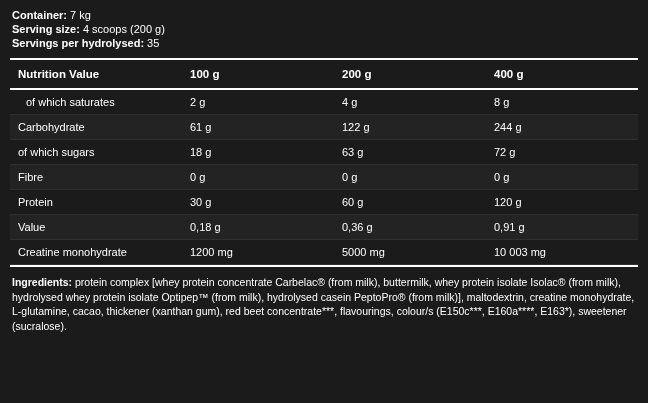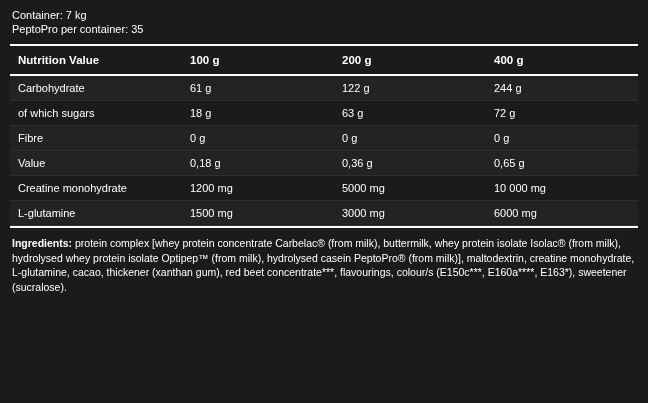--- a/index.html
+++ b/index.html
@@ -23,21 +23,21 @@
     position: relative;
   }
   .header-block {
     padding: 8px 12px 6px 12px;
     font-size: 11px;
     line-height: 14px;
   }
   .header-line {
     white-space: nowrap;
   }
-  .header-line b { font-weight: normal; }
+  .header-line b { font-weight: bold; }
 
   .rule {
     height: 2px;
     background: #ffffff;
     margin: 2px 10px 0 10px;
   }
 
   table.nutrition {
     width: 628px;
     margin: 0 10px;
@@ -82,21 +82,25 @@
 <body>
 
 <div class="panel">
 
   <div class="header-block">
     <div class="header-line">
       <b>Container:</b>
       <span>7 kg</span>
     </div>
     <div class="header-line">
-      <b>PeptoPro per container:</b>
+      <b>Serving size:</b>
+      <span>4 scoops (200 g)</span>
+    </div>
+    <div class="header-line">
+      <b>Servings per hydrolysed:</b>
       <span>35</span>
     </div>
   </div>
 
   <div class="rule"></div>
 
   <table class="nutrition">
     <colgroup>
       <col class="c0">
         <col class="c1">
@@ -105,55 +109,61 @@
     </colgroup>
     <thead>
       <tr>
         <th>Nutrition Value</th>
         <th>100 g</th>
         <th>200 g</th>
         <th>400 g</th>
       </tr>
     </thead>
     <tbody>
+      <tr>
+        <td class="indent">of which saturates</td>
+        <td>2 g</td>
+        <td>4 g</td>
+        <td>8 g</td>
+      </tr>
       <tr class="alt">
         <td>Carbohydrate</td>
         <td>61 g</td>
         <td>122 g</td>
         <td>244 g</td>
       </tr>
       <tr>
         <td>of which sugars</td>
         <td>18 g</td>
         <td>63 g</td>
         <td>72 g</td>
       </tr>
       <tr class="alt">
         <td>Fibre</td>
         <td>0 g</td>
         <td>0 g</td>
         <td>0 g</td>
       </tr>
+      <tr>
+        <td>Protein</td>
+        <td>30 g</td>
+        <td>60 g</td>
+        <td>120 g</td>
+      </tr>
       <tr class="alt">
         <td>Value</td>
         <td>0,18 g</td>
         <td>0,36 g</td>
-        <td>0,65 g</td>
+        <td>0,91 g</td>
       </tr>
       <tr>
         <td>Creatine monohydrate</td>
         <td>1200 mg</td>
         <td>5000 mg</td>
-        <td>10 000 mg</td>
-      </tr>
-      <tr class="alt">
-        <td>L-glutamine</td>
-        <td>1500 mg</td>
-        <td>3000 mg</td>
-        <td>6000 mg</td>
+        <td>10 003 mg</td>
       </tr>
     </tbody>
   </table>
 
   <div class="ingredients">
     <b>Ingredients:</b><span> protein complex [whey protein concentrate Carbelac® (from milk), buttermilk, whey protein isolate Isolac® (from milk), hydrolysed whey protein isolate Optipep™ (from milk), hydrolysed casein PeptoPro® (from milk)], maltodextrin, creatine monohydrate, L-glutamine, cacao, thickener (xanthan gum), red beet concentrate***, flavourings, colour/s (E150c***, E160a****, E163*), sweetener (sucralose).</span>
   </div>
 
 </div>
 

